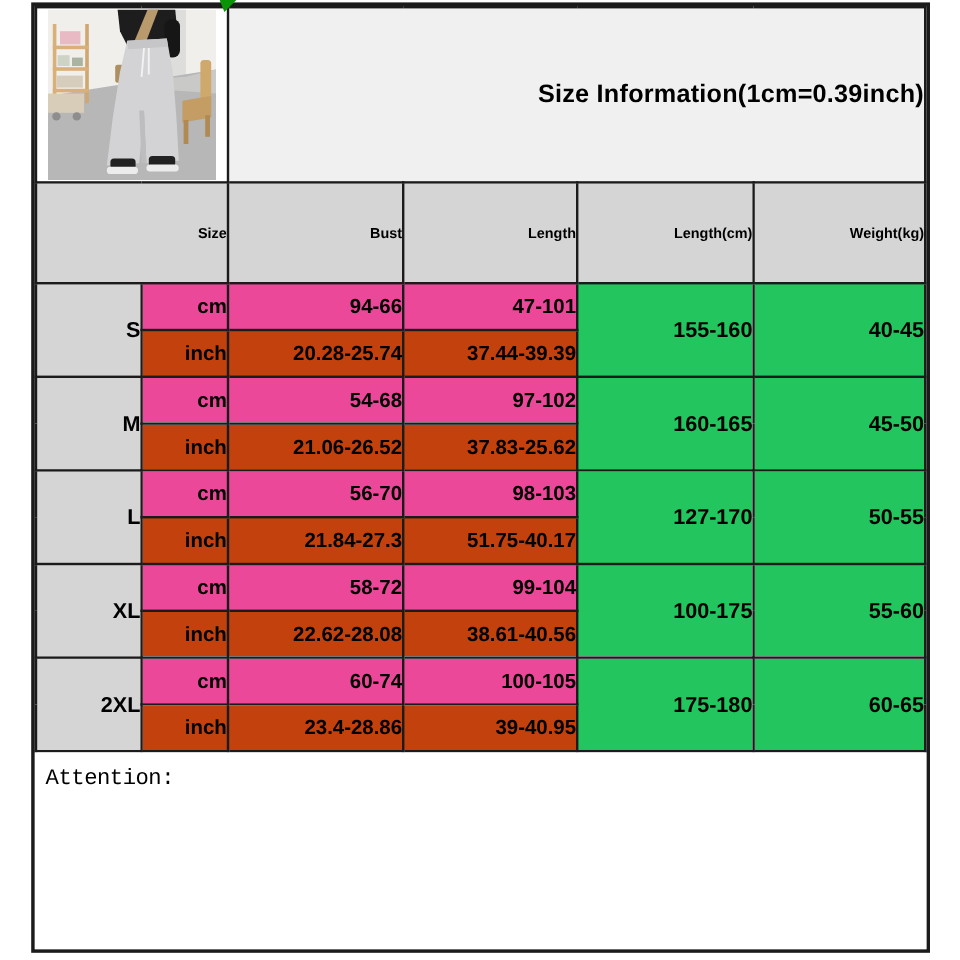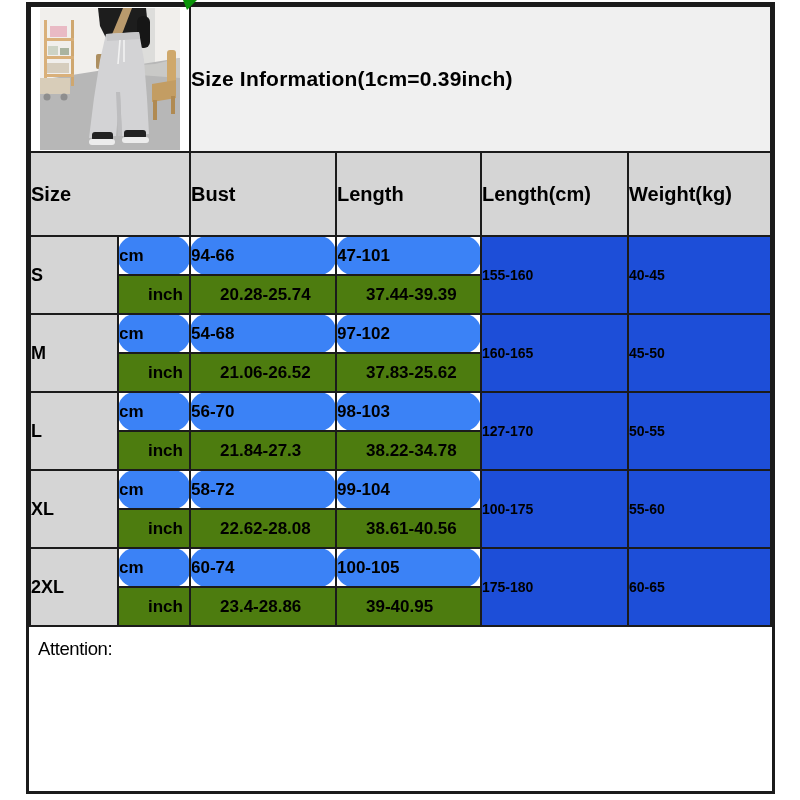--- a/index.html
+++ b/index.html
@@ -8,39 +8,39 @@
     background:#ffffff; overflow:hidden;
     font-family:"Liberation Sans", sans-serif; color:#000;
   }
   .sheet {
     position:absolute; left:26px; top:2px; width:749px; height:792px;
     box-sizing:border-box; border:3px solid #1b1b1b; background:#fff;
     display:flex; flex-direction:column;
   }
   table.size-table { border-collapse:collapse; table-layout:fixed; width:100%; }
   .size-table td, .size-table th {
-    border:2px solid #1b1b1b; text-align:left; vertical-align:middle;
+    border:2px solid #1b1b1b; text-align:right; vertical-align:middle;
     padding:0; overflow:hidden;
   }
   tr.photo-row { height:146px; }
   .photo-cell { background:#fff; }
   .photo-wrap { display:flex; align-items:center; justify-content:center; height:100%; }
   .title-cell { background:#f0f0f0; font-size:21px; font-weight:bold; letter-spacing:0.2px; }
   tr.hdr-row { height:84px; }
-  .hdr-row th { background:#d5d5d5; font-size:20px; font-weight:bold; }
+  .hdr-row th { background:#d5d5d5; font-size:12px; font-weight:bold; }
   tr.sub { height:39px; font-size:17px; font-weight:bold; }
   td.size-cell { background:#d5d5d5; font-size:18px; font-weight:bold; }
-  tr.cm td.band { background:#3b82f6;border-radius:17px; }
-  tr.inch td.band { background:#4d7c0f;padding-left:29px; }
-  td.span-cell { background:#1d4ed8; font-size:14px; font-weight:bold; }
+  tr.cm td.band { background:#ec4899; }
+  tr.inch td.band { background:#c2410c;padding-left:29px; }
+  td.span-cell { background:#22c55e; font-size:18px; font-weight:bold; }
   .attention {
     flex:1; padding:5px 9px 0 9px; background:#fff;
     font-size:18.5px; line-height:33px; letter-spacing:-0.4px; font-weight:400;
   }
-  .attention div { margin:0; }
+  .attention div { margin:0;font-family:Liberation Mono, monospace; }
   .corner-flag { position:absolute; left:183px; top:0; z-index:5; }
 </style>
 </head>
 <body>
 
 <svg class="corner-flag" width="16" height="11" viewBox="0 0 16 11">
   <polygon points="0,0 14,0 4,10" fill="#0a9408"></polygon>
 </svg>
 
 <div class="sheet">
@@ -158,21 +158,21 @@
       <td rowspan="2" class="size-cell">L</td>
       <td class="band">cm</td>
       <td class="band">56-70</td>
       <td class="band">98-103</td>
       <td rowspan="2" class="span-cell">127-170</td>
       <td rowspan="2" class="span-cell">50-55</td>
     </tr>
     <tr class="sub inch">
       <td class="band">inch</td>
       <td class="band">21.84-27.3</td>
-      <td class="band">38.22-34.78</td>
+      <td class="band">51.75-40.17</td>
     </tr>
 
     <tr class="sub cm">
       <td rowspan="2" class="size-cell">XL</td>
       <td class="band">cm</td>
       <td class="band">58-72</td>
       <td class="band">99-104</td>
       <td rowspan="2" class="span-cell">100-175</td>
       <td rowspan="2" class="span-cell">55-60</td>
     </tr>

